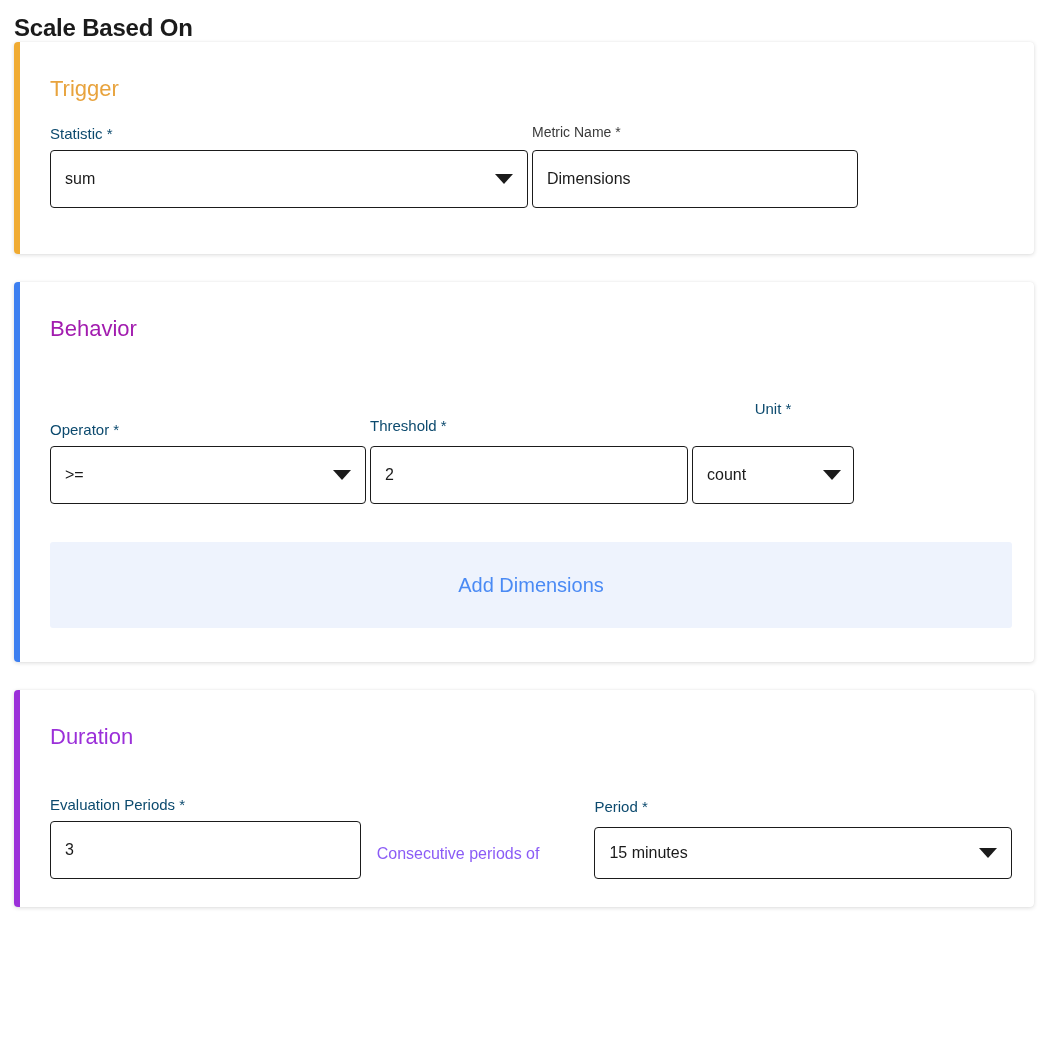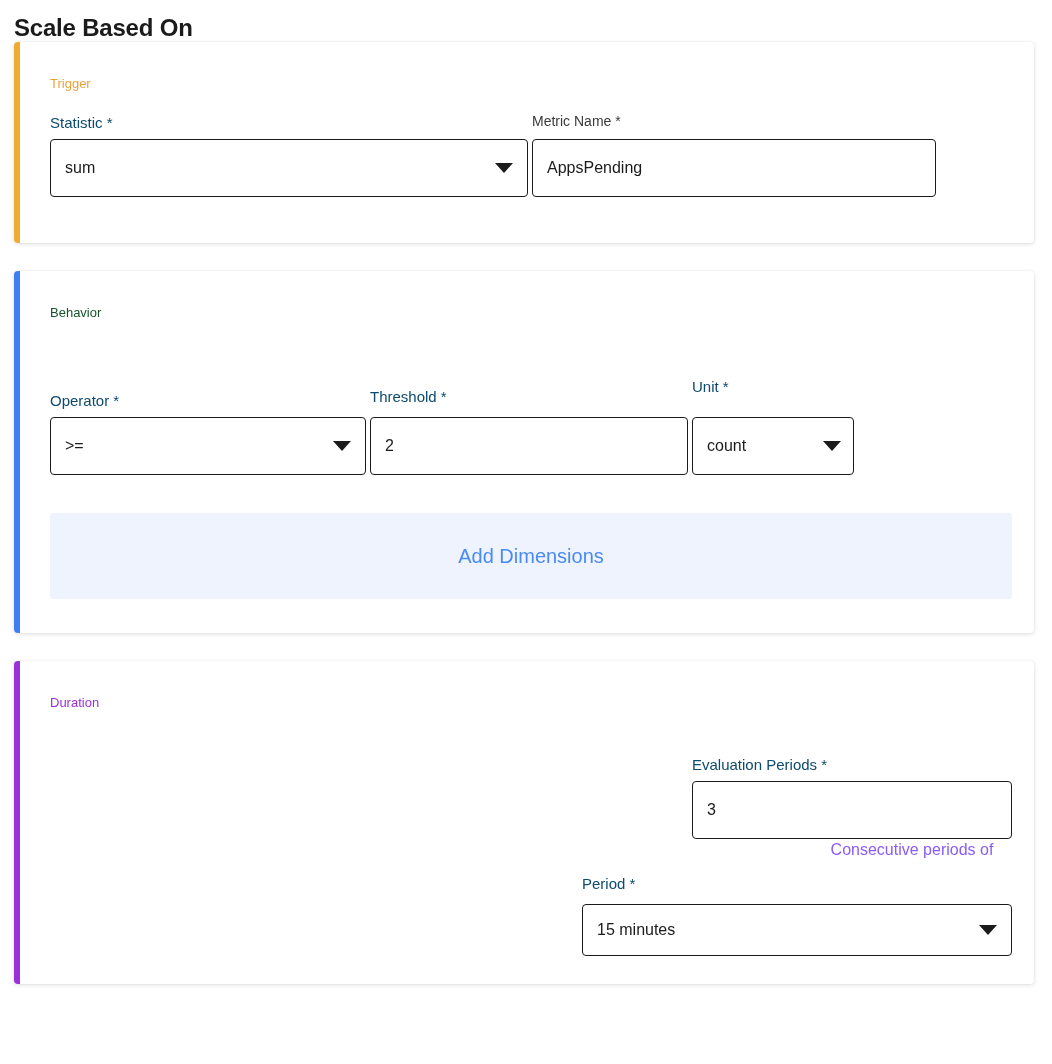--- a/index.html
+++ b/index.html
@@ -36,21 +36,21 @@
   .card .accent {
     position: absolute;
     left: 0; top: 0; bottom: 0;
     width: 6px;
   }
   .card-body {
     padding: 0 22px 0 36px;
   }
 
   .section-title {
-    font-size: 13px;
+    font-size: 22px;
     font-weight: normal;
     padding-top: 34px;
   }
 
   .field-label {
     font-size: 15px;
     color: #0c4a6e;
     margin-bottom: 8px;
     white-space: nowrap;
   }
@@ -85,38 +85,38 @@
 
   
   .trigger-row {
     display: flex;
     align-items: flex-end;
     padding-top: 22px;
     padding-bottom: 46px;
   }
   .trigger-stat { width: 478px; }
   .trigger-stat .control { height: 58px; }
-  .trigger-metric { width: 404px; margin-left: 4px; }
+  .trigger-metric { width: 326px; margin-left: 4px; }
   .trigger-metric .control { height: 58px; }
   .trigger-metric .field-label { margin-bottom: 10px; }
 
   
   .behavior-row {
     display: flex;
     align-items: flex-end;
     padding-top: 58px;
   }
   .bh-operator { width: 316px; }
   .bh-operator .control { height: 58px; }
   .bh-threshold { width: 318px; margin-left: 4px; }
   .bh-threshold .control { height: 58px; }
   .bh-unit { width: 162px; margin-left: 4px; }
   .bh-unit .control { height: 58px; padding-right: 34px; }
   .bh-unit .caret { right: 12px; }
-  .bh-unit .field-label { margin-bottom: 22px; }
+  .bh-unit .field-label { margin-bottom: 29px; text-align: center; }
   .bh-threshold .field-label { margin-bottom: 12px; }
 
   .add-dimensions {
     margin: 38px 0 34px 0;
     height: 86px;
     background: #eef3fd;
     border-radius: 3px;
     display: flex;
     align-items: center;
     justify-content: center;
@@ -124,21 +124,20 @@
     color: #4a8af4;
     cursor: pointer;
   }
 
   
   .duration-row {
     display: flex;
     align-items: flex-end;
     padding-top: 46px;
     padding-bottom: 28px;
-    flex-direction: column;
   }
   .dr-periods { width: 320px; }
   .dr-periods .control { height: 58px; }
   .dr-text {
     width: 200px;
     text-align: center;
     font-size: 16px;
     color: #8b5cf6;
     line-height: 22px;
     padding: 0 8px 14px 8px;
@@ -160,31 +159,31 @@
       <div class="trigger-stat">
         <div class="field-label">Statistic *</div>
         <div class="control select">
           <span>sum</span>
           <span class="caret"></span>
         </div>
       </div>
       <div class="trigger-metric">
         <div class="field-label small">Metric Name *</div>
         <div class="control" placeholder="">
-          <span>AppsPending</span>
+          <span>Dimensions</span>
         </div>
       </div>
     </div>
   </div>
 </div>
 
 <div class="card">
   <div class="accent" style="background:#3d7ff0"></div>
   <div class="card-body">
-    <div class="section-title" style="color:#14532d">Behavior</div>
+    <div class="section-title" style="color:#a21caf">Behavior</div>
     <div class="behavior-row">
       <div class="bh-operator">
         <div class="field-label">Operator *</div>
         <div class="control select">
           <span>&gt;=</span>
           <span class="caret"></span>
         </div>
       </div>
       <div class="bh-threshold">
         <div class="field-label">Threshold *</div>

